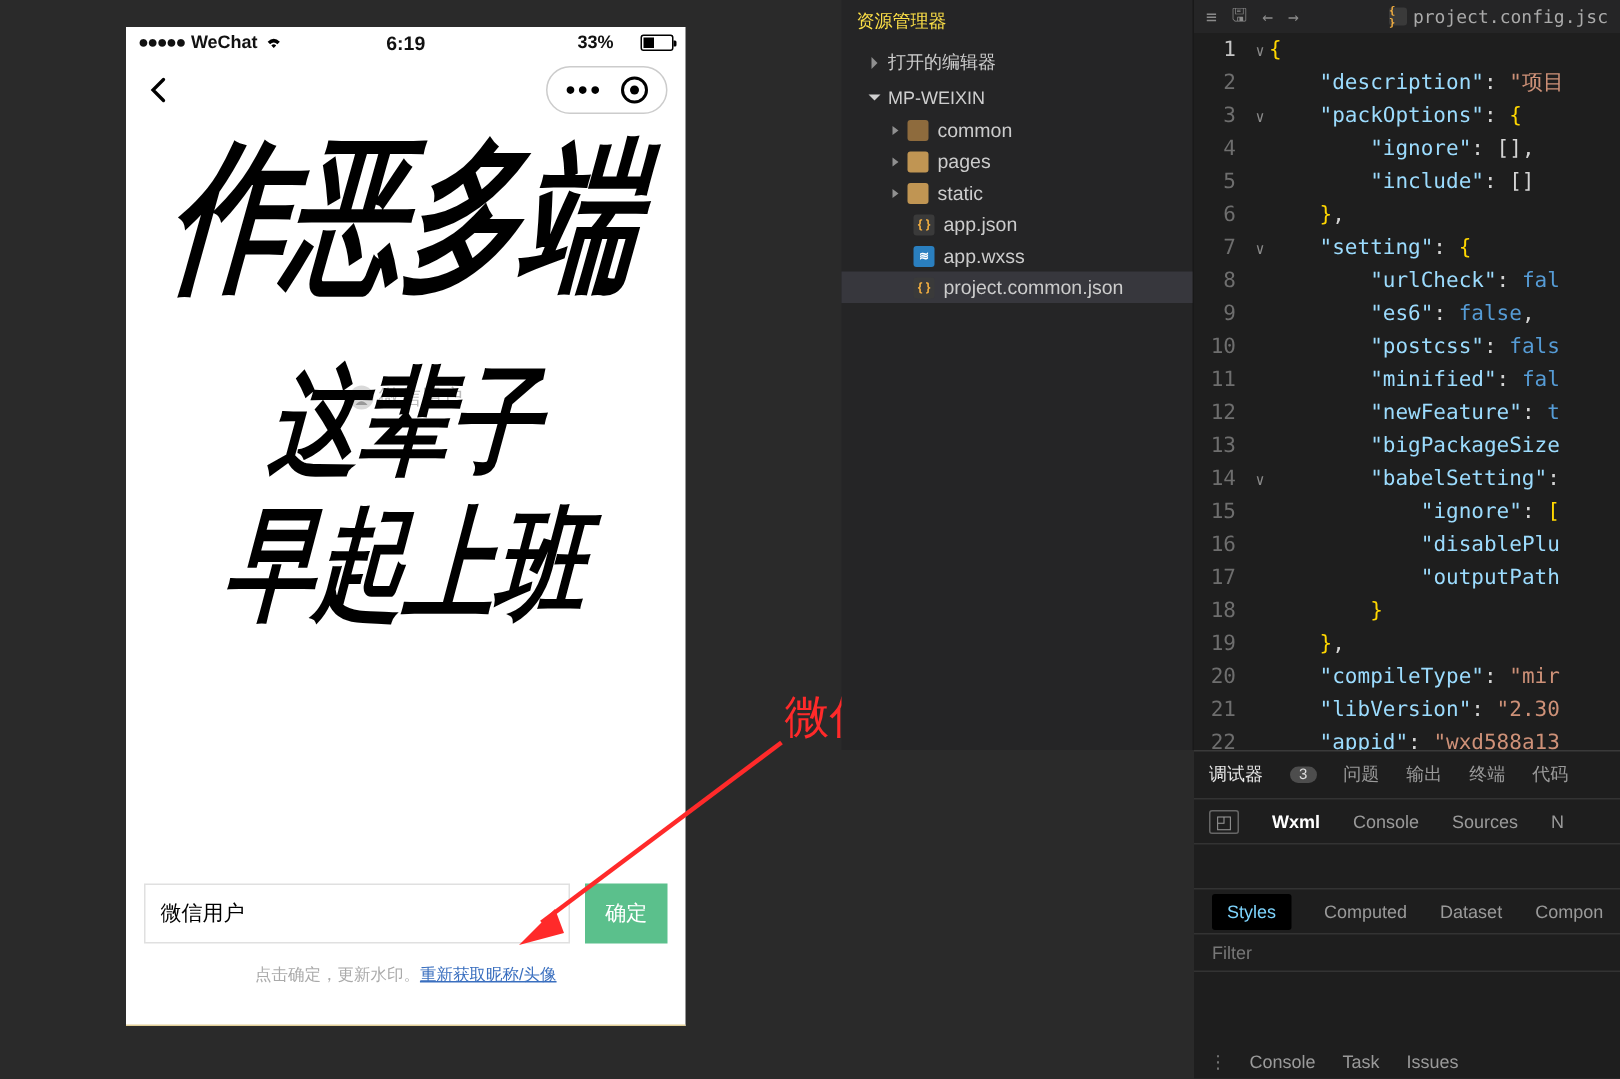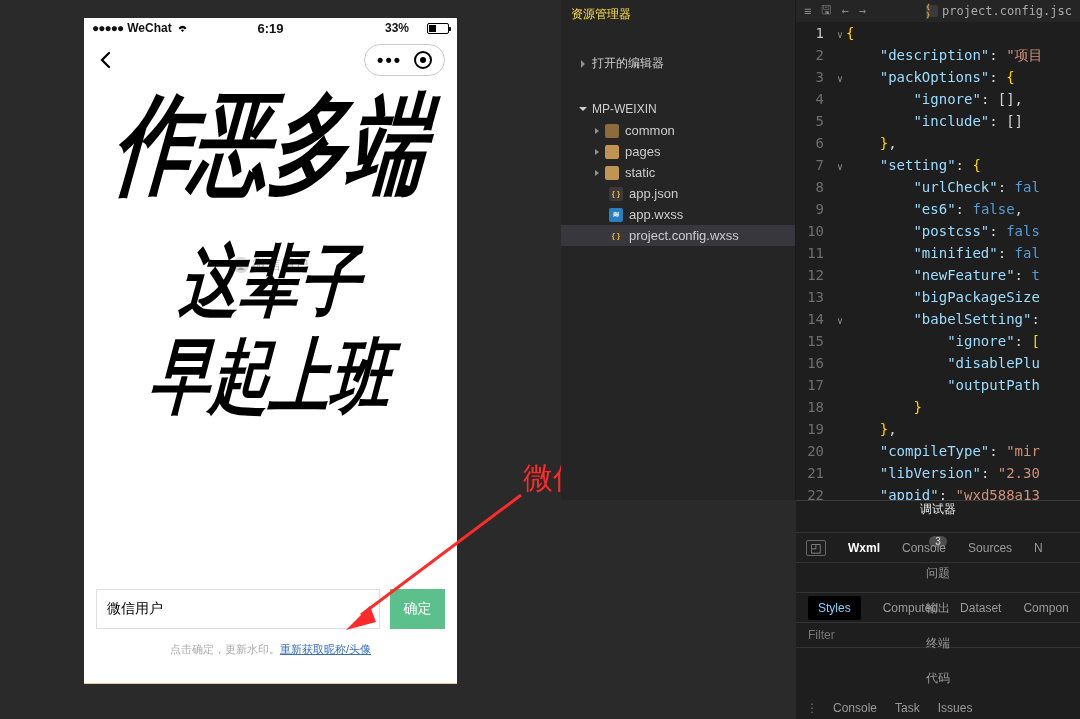--- a/index.html
+++ b/index.html
@@ -44,21 +44,21 @@
 
   
   .annotation { position:absolute; left:523px; top:458px; color:#ff2a2a; font-size:30px; }
   .arrow { position:absolute; left:346px; top:490px; width:180px; height:150px; pointer-events:none; }
   .arrow svg line { stroke:#ff2a2a; stroke-width:3; }
   .arrow svg polygon { fill:#ff2a2a; }
 
   
   .explorer { position:absolute; left:561px; top:0; width:235px; height:500px; background:#252526; color:#cfcfcf; font-size:12px; border-right:1px solid #191919; }
   .exp-head { padding:6px 10px; font-size:12px; color:#fde047; }
-  .exp-sec { padding:4px 0 4px 20px; display:flex; align-items:center; gap:5px; cursor:pointer; font-size:12px;margin-top:22px; }
+  .exp-sec { padding:4px 0 4px 20px; display:flex; align-items:center; gap:5px; cursor:pointer; font-size:12px; }
   .exp-sec.open::before, .exp-sec:not(.leaf)::before { content:""; width:0; height:0; border-left:4px solid #909090; border-top:4px solid transparent; border-bottom:4px solid transparent; display:inline-block; margin-right:2px; }
   .exp-sec.open::before { transform:rotate(90deg); border-left-color:#cfcfcf; }
   .tree { }
   .tree-item { display:flex; align-items:center; gap:6px; padding:3px 0 3px 34px; cursor:pointer; font-size:13px; color:#cccccc; }
   .tree-item.file { padding-left:48px; }
   .tree-item.selected { background:#37373d; }
   .chev { width:0; height:0; border-left:4px solid #909090; border-top:3px solid transparent; border-bottom:3px solid transparent; }
   .fico { width:14px; height:14px; border-radius:2px; flex-shrink:0; display:flex; align-items:center; justify-content:center; font-size:8px; color:#fff; font-weight:bold; }
   .fico.folder { background:#c09553; }
   .fico.folder2 { background:#8e6b3d; }
@@ -76,21 +76,21 @@
   .fold { color:#8a8a8a; width:12px; display:inline-block; text-align:center; cursor:pointer; font-size:10px; }
   .codeline { white-space:pre; line-height:22px; height:22px; overflow:hidden; }
   .key { color:#9cdcfe; }
   .str { color:#ce9178; }
   .pun { color:#d4d4d4; }
   .kw  { color:#569cd6; }
   .pc  { color:#ffd700; }
 
   
   .devtools { position:absolute; left:796px; right:0; bottom:0; height:219px; background:#1e1e1e; color:#ccc; font-size:12px; border-top:1px solid #3a3a3a; }
-  .dt-row1 { display:flex; align-items:center; height:32px; padding:0 10px; gap:18px; border-bottom:1px solid #333;flex-direction:column; }
+  .dt-row1 { display:flex; align-items:center; height:32px; padding:0 10px; gap:18px; border-bottom:1px solid #333; }
   .dt-tab { color:#9a9a9a; cursor:pointer; }
   .dt-tab.active { color:#e8e8e8; }
   .count-badge { background:#4d4d4d; color:#ddd; border-radius:8px; padding:0 6px; font-size:10px; }
   .dt-row2 { display:flex; align-items:center; height:30px; padding:0 10px; gap:22px; border-bottom:1px solid #333; }
   .dt-row2 .pick { border:1px solid #666; width:20px; height:16px; border-radius:2px; display:flex; align-items:center; justify-content:center; color:#999; }
   .dt-row2 .Wxml { color:#fff; font-weight:600; }
   .blank { height:30px; border-bottom:1px solid #333; }
   .dt-row3 { display:flex; align-items:center; height:30px; padding:0 12px; gap:22px; border-bottom:1px solid #333; }
   .dt-row3 .Styles { background:#000; color:#7dd3fc; padding:5px 10px; border-radius:2px; }
   .filter-row { padding:5px 12px; color:#777; font-size:12px; border-bottom:1px solid #333; }
@@ -190,21 +190,21 @@
     <div class="tree-item file">
         <span class="fico json">{ }</span>
         <span>app.json</span>
       </div>
     <div class="tree-item file">
         <span class="fico wxss">≋</span>
         <span>app.wxss</span>
       </div>
     <div class="tree-item file selected">
         <span class="fico json">{ }</span>
-        <span>project.config.wxss</span>
+        <span>project.common.json</span>
       </div>
   </div>
 </div>
 
 <div class="editor">
   <div class="ed-tools">
     <span class="ico">≡</span>
     <span class="ico">🖫</span>
     <span class="ico">←</span>
     <span class="ico">→</span>

